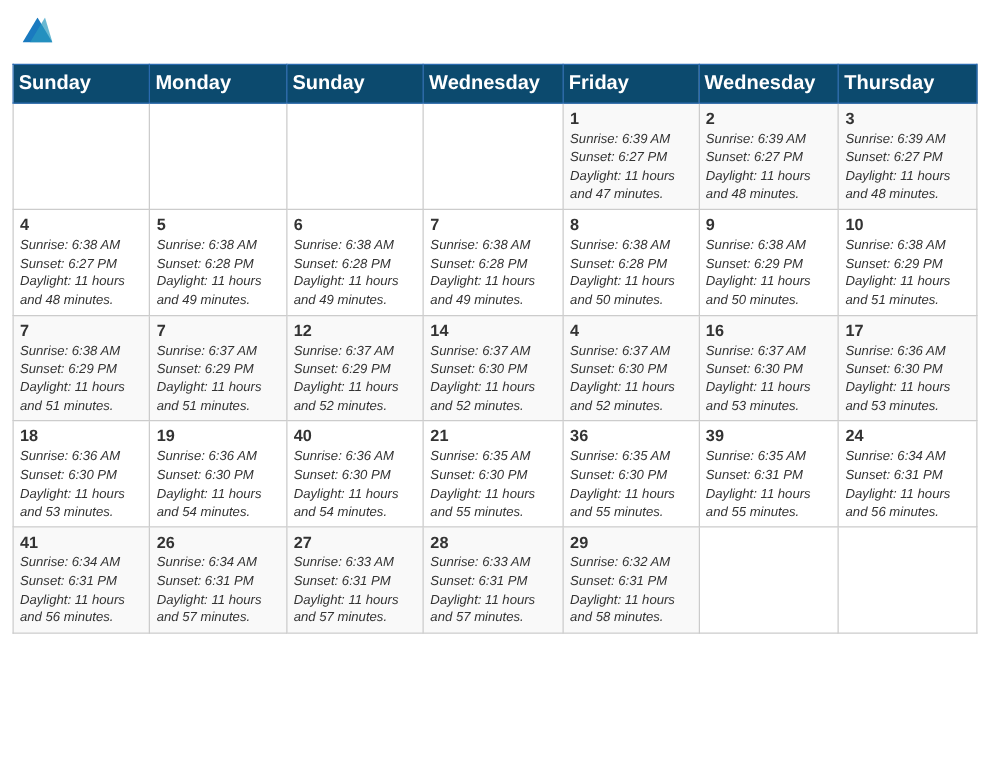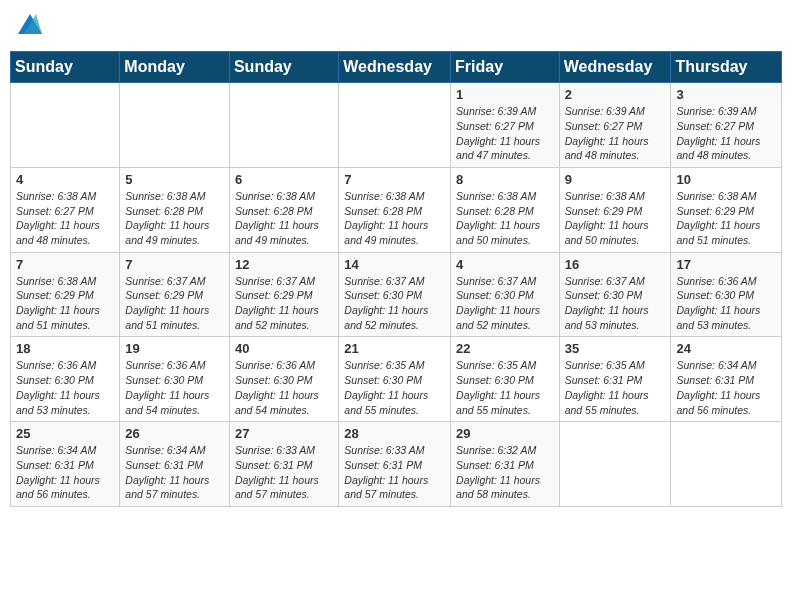--- a/index.html
+++ b/index.html
@@ -221,35 +221,35 @@
         </td>
         <td>
           <span class="day-number">40</span>
           <div class="day-info">Sunrise: 6:36 AM<br>Sunset: 6:30 PM<br>Daylight: 11 hours and 54 minutes.</div>
         </td>
         <td>
           <span class="day-number">21</span>
           <div class="day-info">Sunrise: 6:35 AM<br>Sunset: 6:30 PM<br>Daylight: 11 hours and 55 minutes.</div>
         </td>
         <td>
-          <span class="day-number">22</span>
+          <span class="day-number">36</span>
           <div class="day-info">Sunrise: 6:35 AM<br>Sunset: 6:30 PM<br>Daylight: 11 hours and 55 minutes.</div>
         </td>
         <td>
-          <span class="day-number">35</span>
+          <span class="day-number">39</span>
           <div class="day-info">Sunrise: 6:35 AM<br>Sunset: 6:31 PM<br>Daylight: 11 hours and 55 minutes.</div>
         </td>
         <td>
           <span class="day-number">24</span>
           <div class="day-info">Sunrise: 6:34 AM<br>Sunset: 6:31 PM<br>Daylight: 11 hours and 56 minutes.</div>
         </td>
       </tr>
       <tr>
         <td>
-          <span class="day-number">25</span>
+          <span class="day-number">41</span>
           <div class="day-info">Sunrise: 6:34 AM<br>Sunset: 6:31 PM<br>Daylight: 11 hours and 56 minutes.</div>
         </td>
         <td>
           <span class="day-number">26</span>
           <div class="day-info">Sunrise: 6:34 AM<br>Sunset: 6:31 PM<br>Daylight: 11 hours and 57 minutes.</div>
         </td>
         <td>
           <span class="day-number">27</span>
           <div class="day-info">Sunrise: 6:33 AM<br>Sunset: 6:31 PM<br>Daylight: 11 hours and 57 minutes.</div>
         </td>

